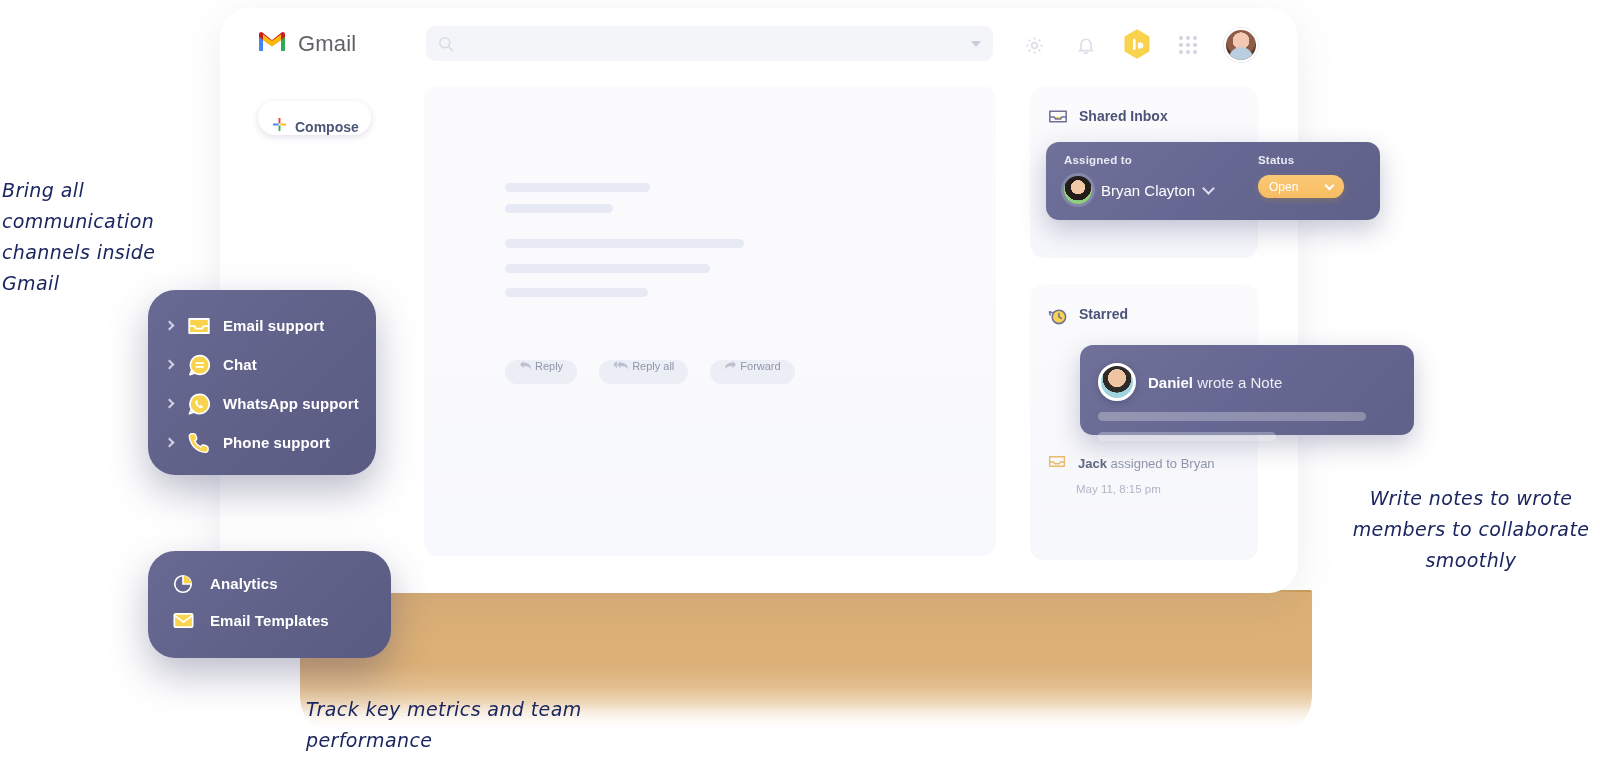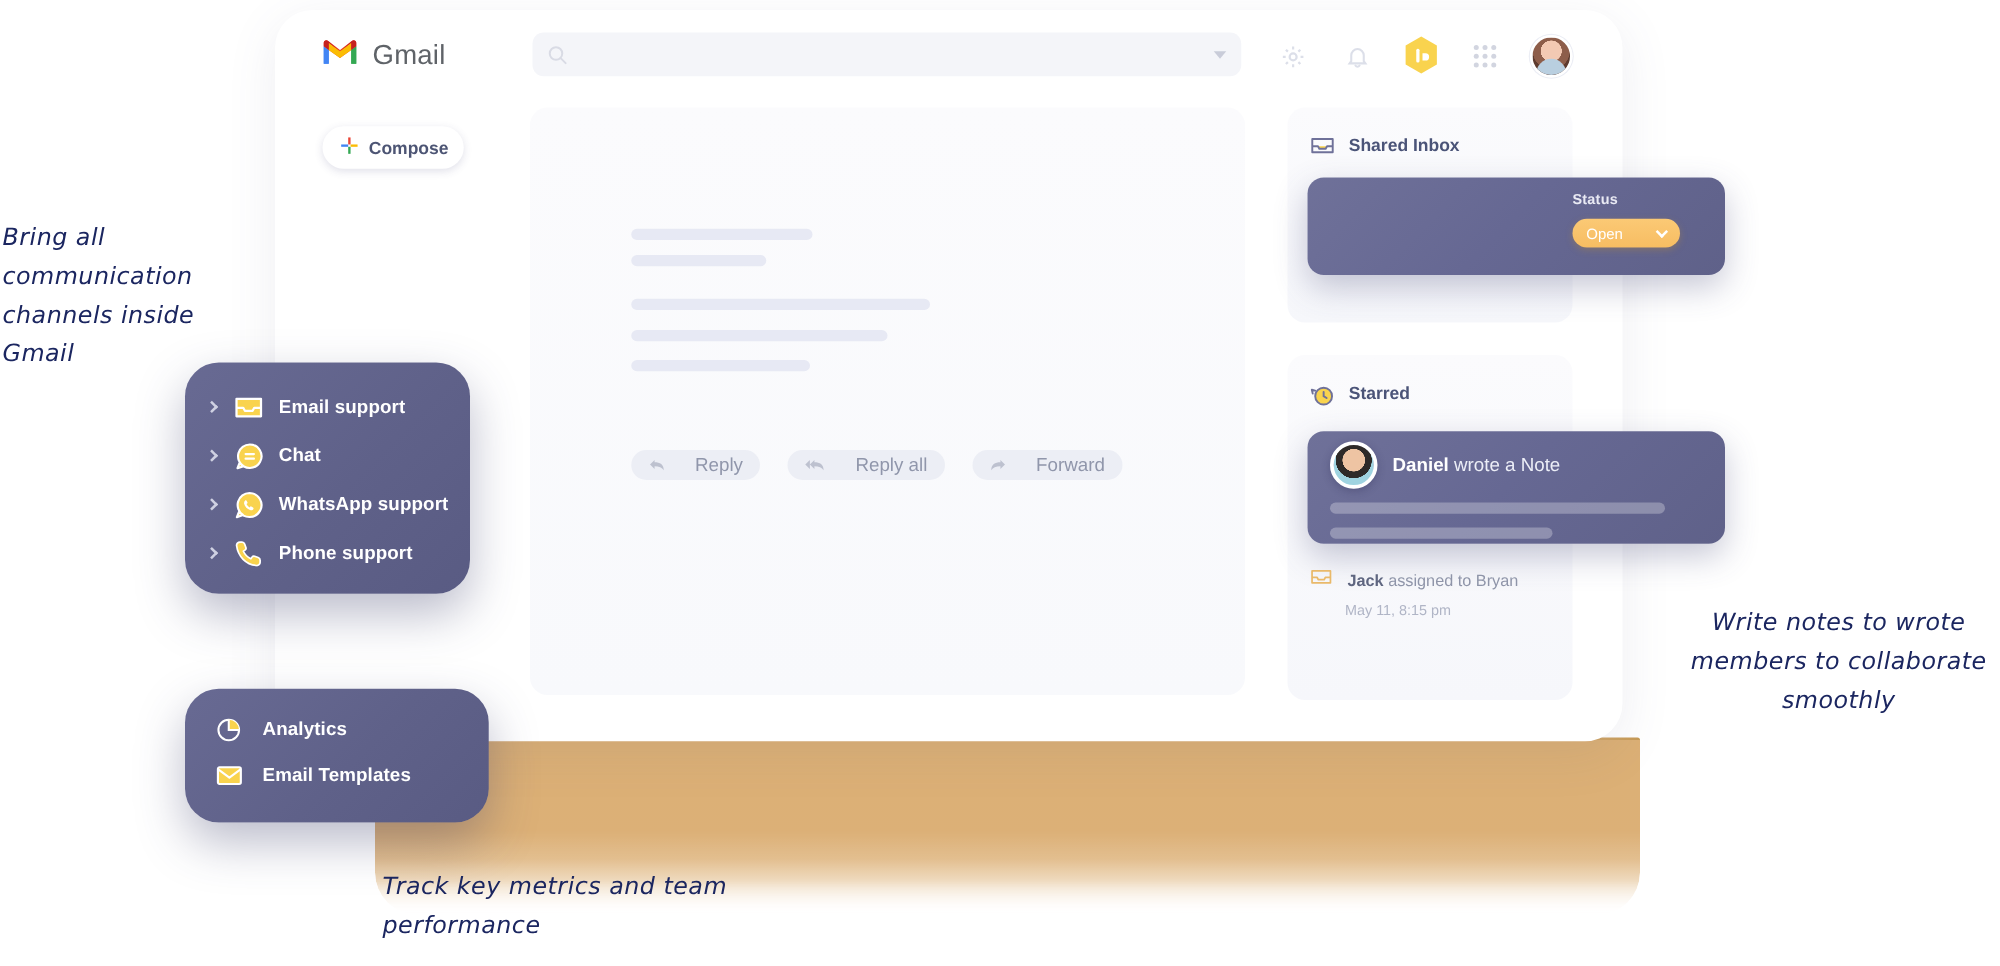--- a/index.html
+++ b/index.html
@@ -64,21 +64,21 @@
   }
   .avatar-hdr::after{
     content:""; position:absolute; left:50%; top:56%; transform:translateX(-50%);
     width:24px;height:20px;border-radius:12px 12px 0 0;background:#b9cfe0;
   }
 
   
   .compose {
     position:absolute; left:258px; top:101px; width:113px; height:34px;
     background:#fff; border-radius:17px; box-shadow:0 2px 7px rgba(60,64,120,.16);
-    display:flex; align-items:center; gap:8px; padding-left:14px;
+    display:flex; align-items:flex-end; gap:8px; padding-left:14px;
     font-size:14px; color:#4d5574; font-weight:600;
   }
   .nav-list { position:absolute; left:266px; top:158px; width:120px; }
   .nav-item { font-size:13.5px; color:#9aa0b4; padding:9px 0; letter-spacing:.1px; }
 
   
   .mail-panel {
     position:absolute; left:424px; top:86px; width:572px; height:470px;
     background:linear-gradient(180deg,#fbfbfd 0%, #f8f9fc 100%);
     border-radius:14px;
@@ -91,22 +91,22 @@
   }
   .sender-av::after{ content:""; position:absolute; left:50%; bottom:-2px; transform:translateX(-50%);
     width:30px;height:16px;border-radius:14px 14px 0 0;background:#cfe0e2; }
   .sender-name { font-size:14.5px; font-weight:700; color:#4b5478; margin-top:2px; }
   .sender-to { font-size:13px; color:#9aa0b4; margin-top:6px; }
 
   .skel { position:absolute; height:9px; border-radius:5px; background:#e7e9f4; }
 
   .reply-row { position:absolute; left:505px; top:360px; display:flex; gap:22px; }
   .reply-btn {
-    height:24px; background:#eceef5; border-radius:12px; display:flex; align-items:center; gap:24px;
-    padding:0 14px; font-size:15px; color:#9096ab;
+    height:24px; background:#eceef5; border-radius:12px; display:flex; align-items:flex-start; gap:3px;
+    padding:0 14px; font-size:11px; color:#9096ab;
   }
   .reply-btn svg { opacity:.5; }
 
   
   .side-panel {
     position:absolute; background:linear-gradient(180deg,#fbfbfd 0%,#f6f7fb 100%);
     border-radius:14px;
   }
   #shared-panel { left:1030px; top:86px; width:228px; height:172px; }
   #activity-panel { left:1030px; top:284px; width:228px; height:276px; }
@@ -130,21 +130,21 @@
   .chev { width:9px;height:9px;border-right:2px solid #dcdded;border-bottom:2px solid #dcdded;transform:rotate(45deg);margin-bottom:4px;}
   .status-col { position:absolute; left:212px; top:12px; }
   .status-pill {
     margin-top:9px; width:86px; height:23px; border-radius:12px;
     background:linear-gradient(180deg,#fbc975,#f7bd62);
     display:flex; align-items:center; justify-content:space-between; padding:0 11px;
     font-size:12px; color:#fff; box-shadow:0 2px 6px rgba(190,140,50,.35);
   }
   .chev-sm { width:7px;height:7px;border-right:2px solid #fff;border-bottom:2px solid #fff;transform:rotate(45deg);margin-bottom:3px;}
 
-  #note-card { left:1046px; top:345px; width:334px; height:90px; padding:8px 18px; }
+  #note-card { left:1080px; top:345px; width:334px; height:90px; padding:18px 18px; }
   .note-row { display:flex; align-items:center; gap:12px; }
   .note-av {
     width:38px;height:38px;border-radius:50%;
     background:radial-gradient(circle at 50% 38%, #eec4a3 0 35%, #2e2a28 36% 56%, #9fd3e0 57% 100%);
     border:3px solid #fff; box-shadow:0 2px 7px rgba(40,40,80,.3);
   }
   .note-text { font-size:15px; color:#eceef7; }
   .note-text b { color:#fff; font-weight:700; }
   .note-skel { height:9px; border-radius:5px; background:rgba(255,255,255,.28); margin-top:11px; }
 
@@ -301,20 +301,28 @@
         <svg width="20" height="17" viewBox="0 0 22 18">
           <path d="M2 3.2h18v11.6H2z" fill="none" stroke="#6f7199" stroke-width="1.7" stroke-linejoin="round"></path>
           <path d="M2 9.6h5l1.2 2.2h5.6L15 9.6h5" fill="#f9d34e" stroke="#6f7199" stroke-width="1.7" stroke-linejoin="round"></path>
         </svg>
       </span>
       <span class="panel-title">Shared Inbox</span>
     </div>
   </div>
 
   <div class="purple-card" id="assign-card">
+    <div class="assign-col">
+      <div class="mini-label">Assigned to</div>
+      <div class="assignee-row">
+        <span class="assignee-av"></span>
+        <span class="assignee-name">Bryan Clayton</span>
+        <span class="chev"></span>
+      </div>
+    </div>
     <div class="status-col">
       <div class="mini-label">Status</div>
       <div class="status-pill">
         <span>Open</span>
         <span class="chev-sm"></span>
       </div>
     </div>
   </div>
 
   <div class="side-panel" id="activity-panel">

